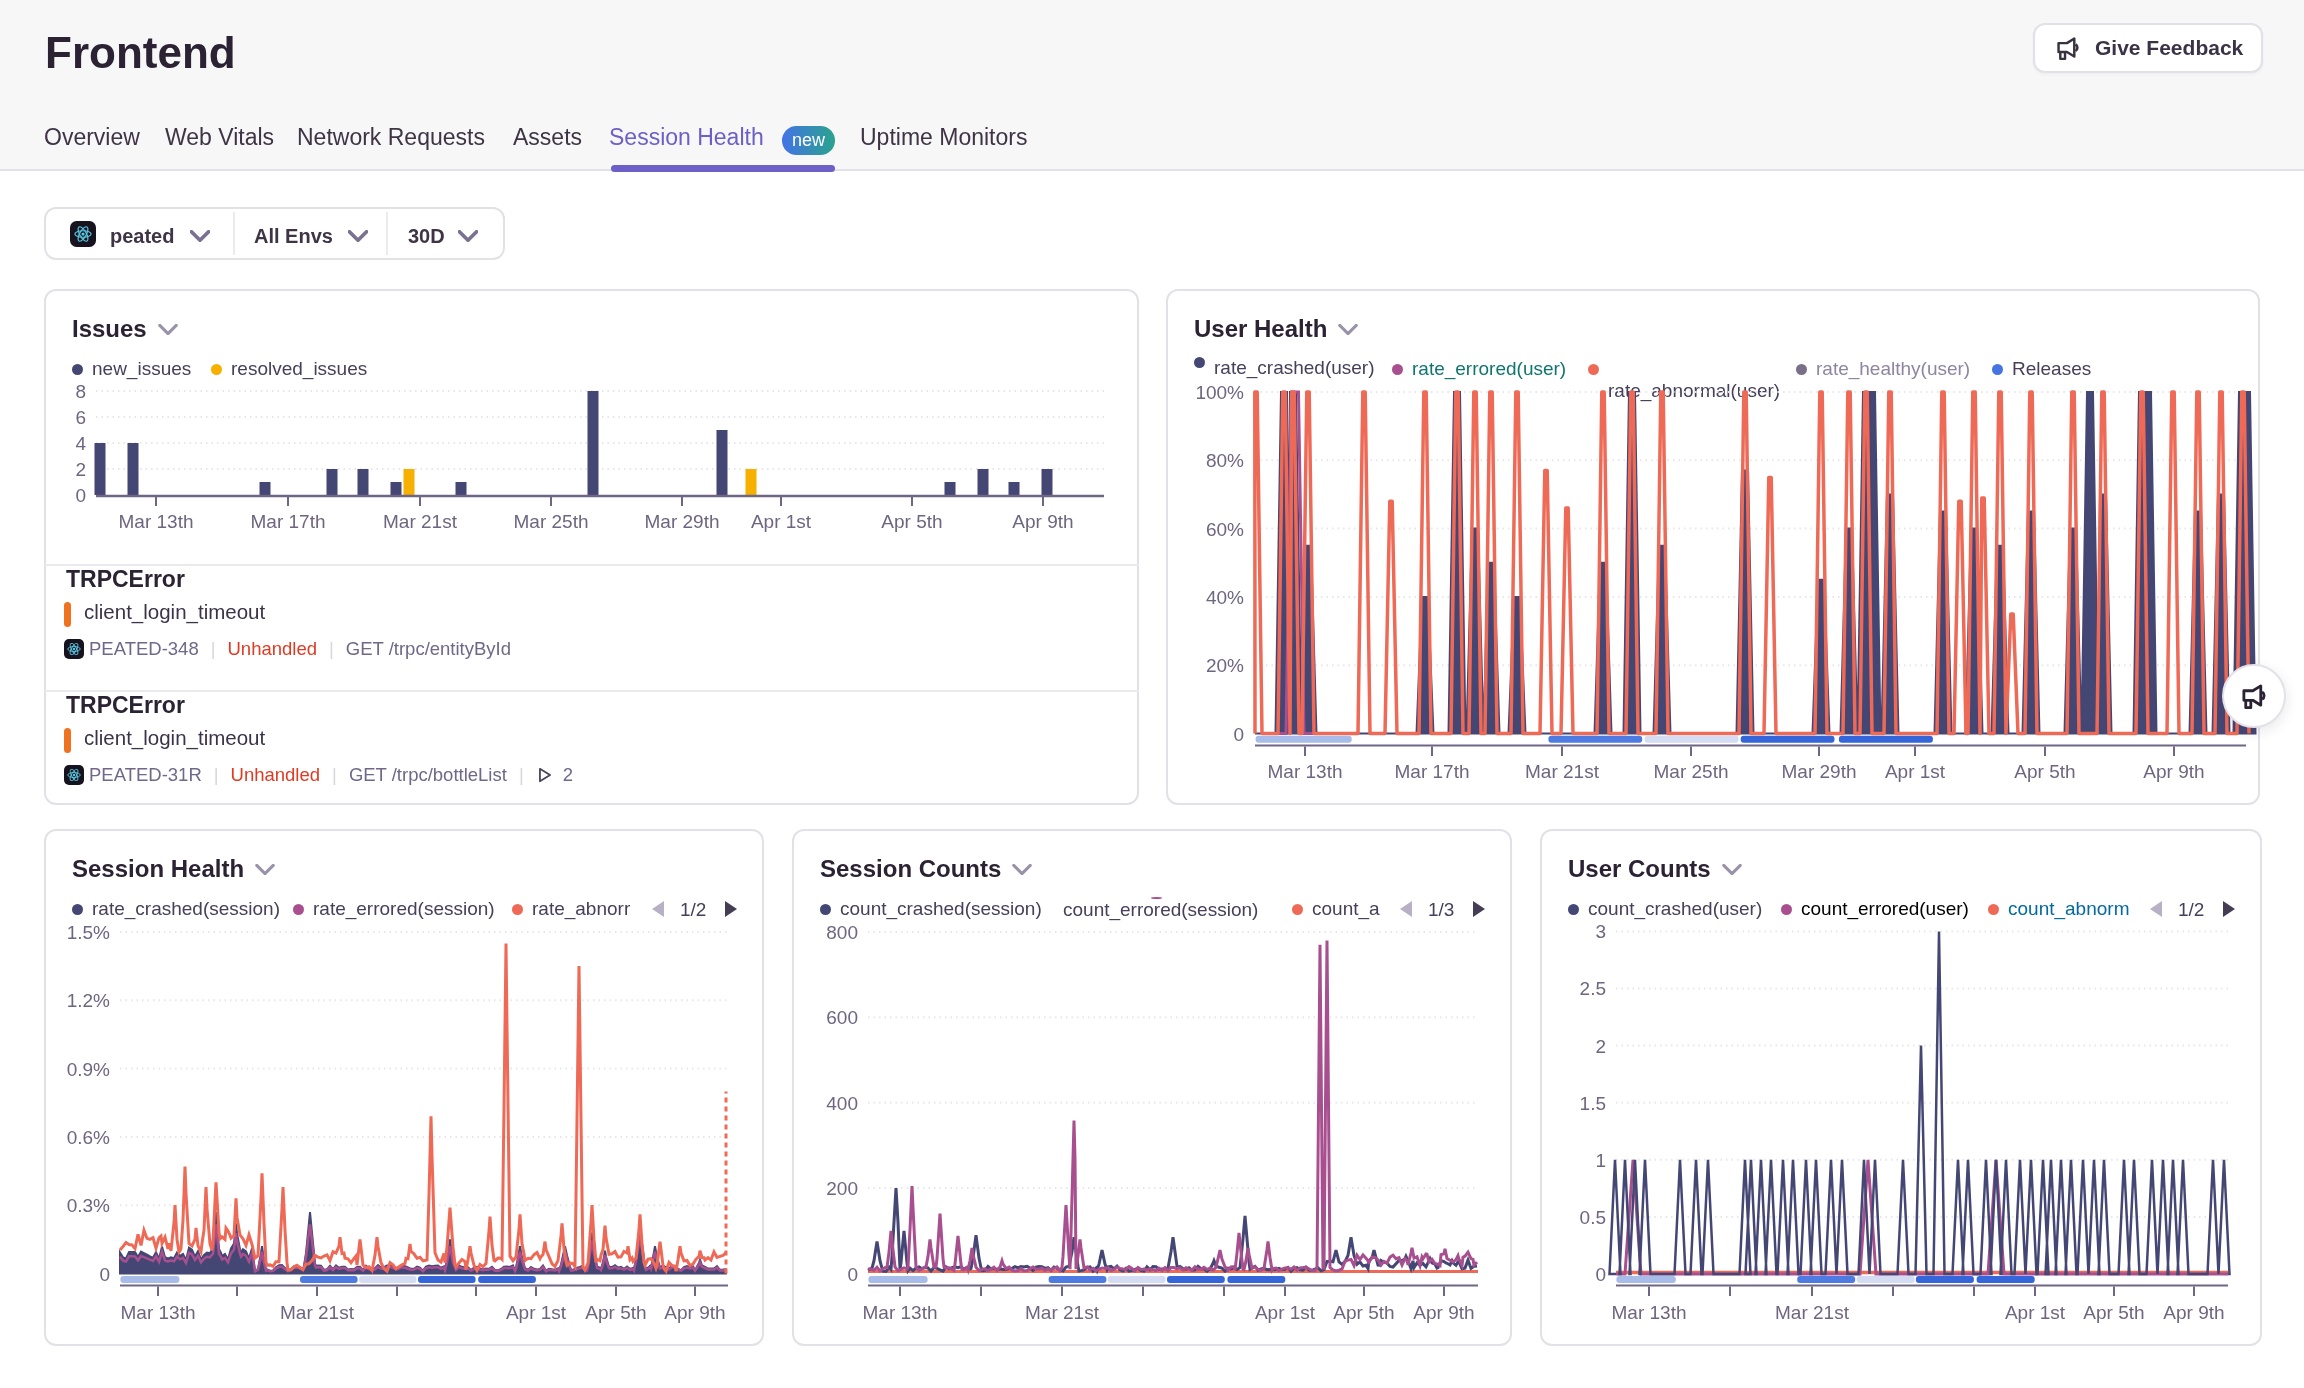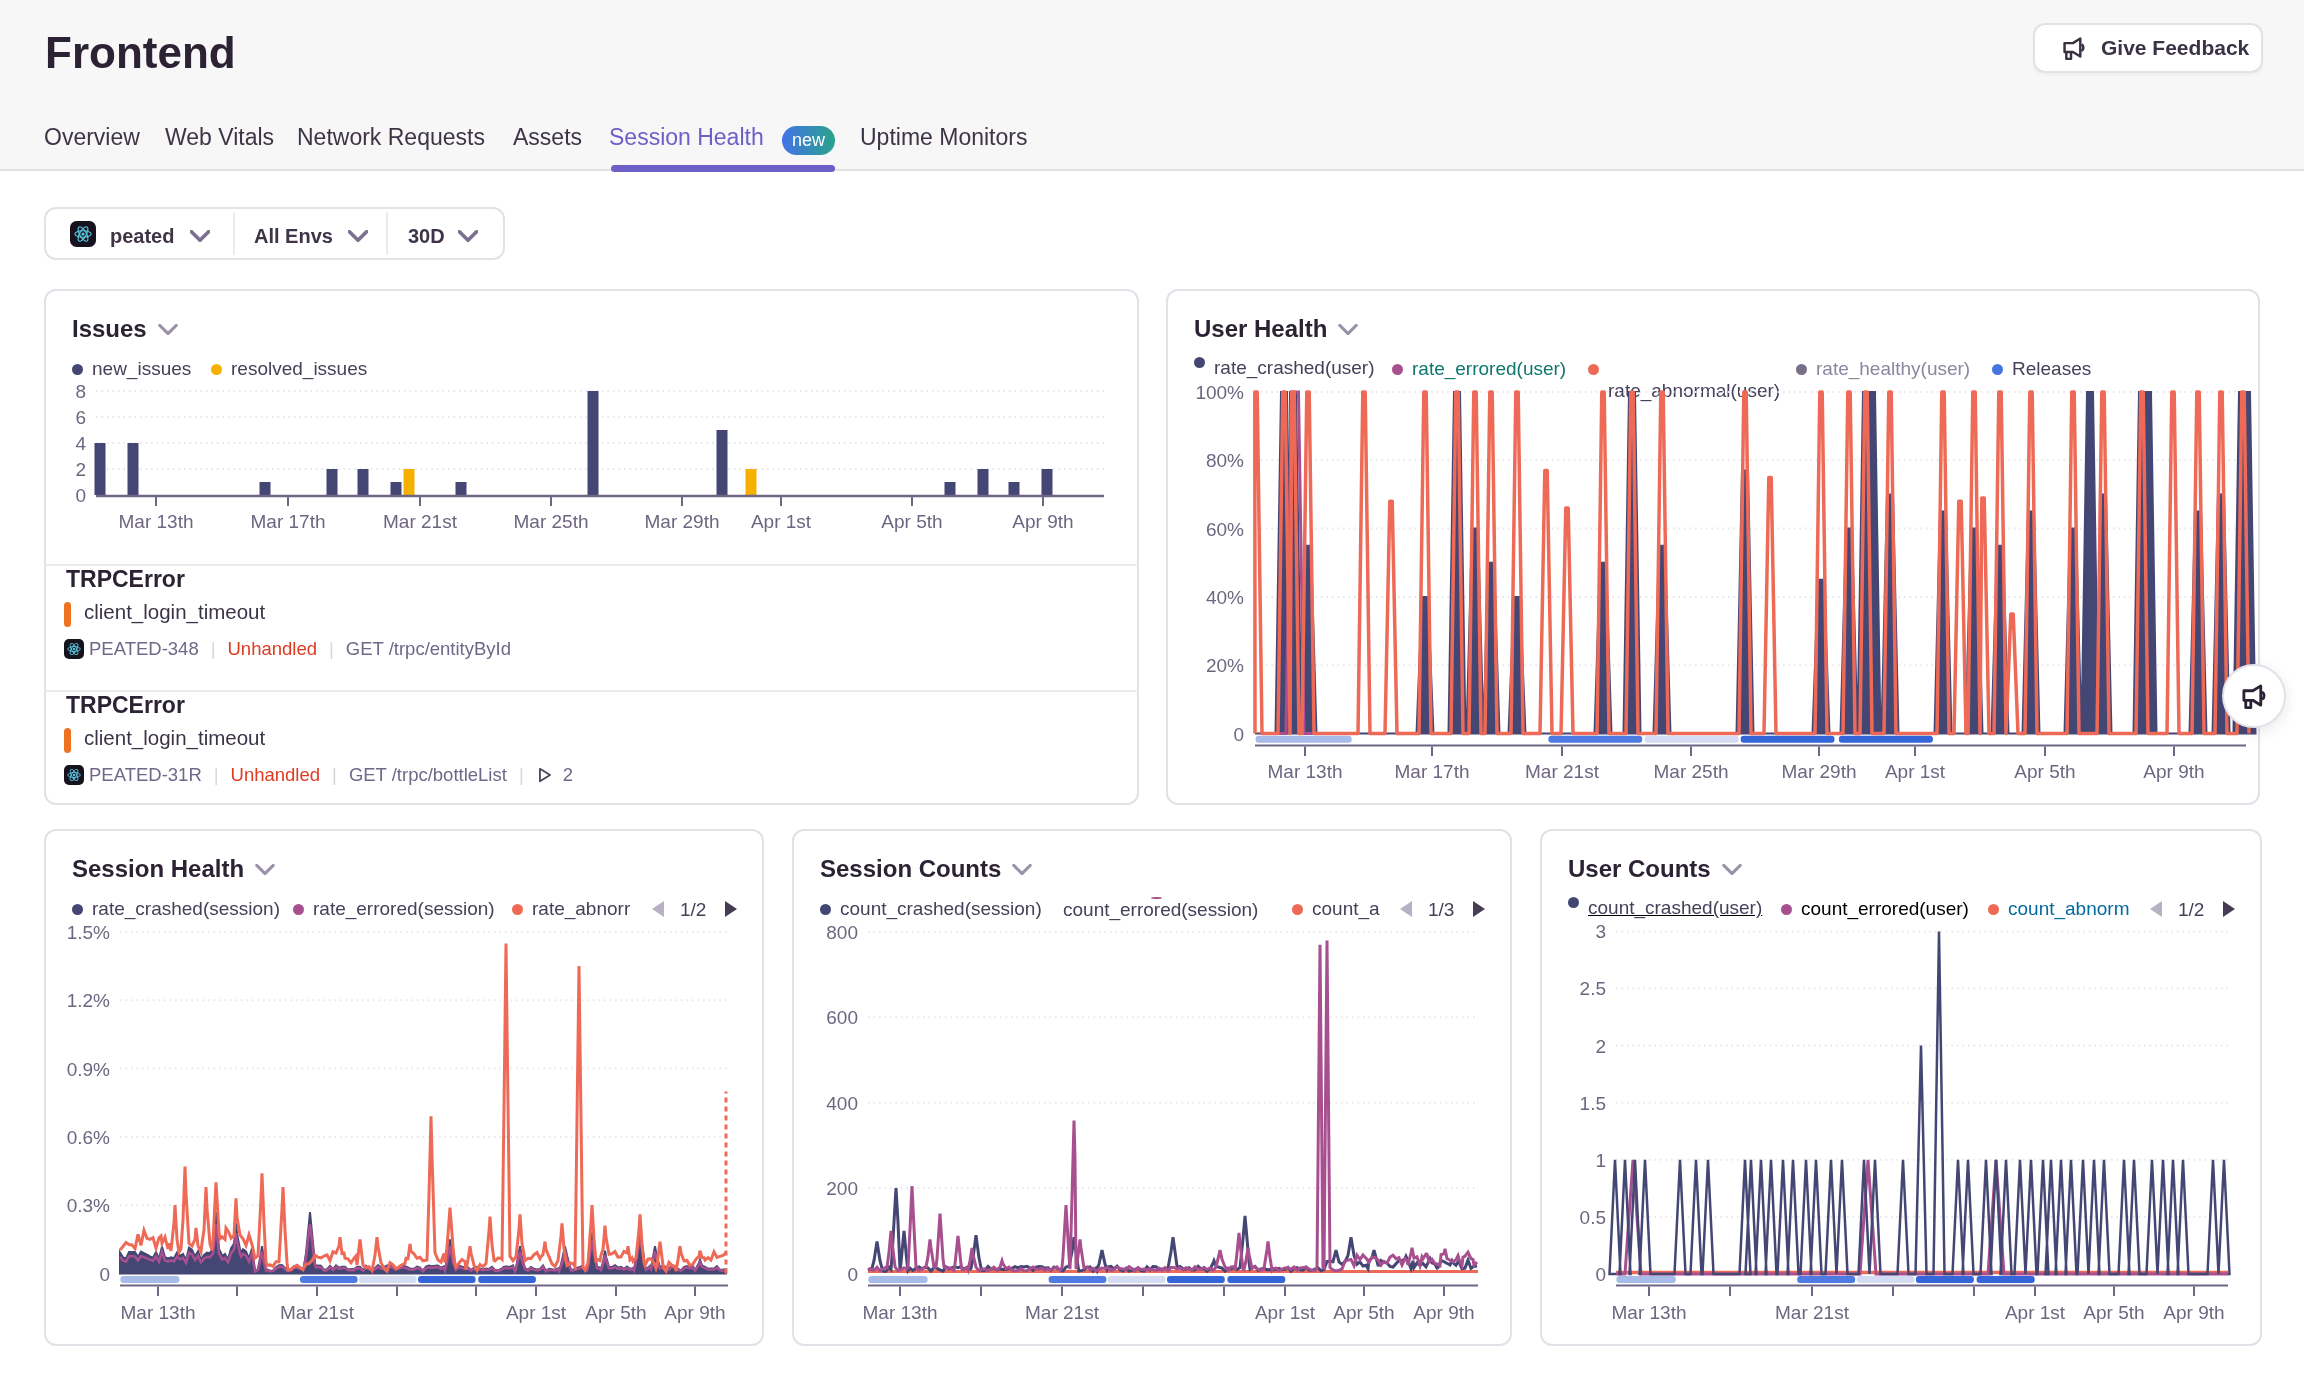--- a/index.html
+++ b/index.html
@@ -9,21 +9,21 @@
 <div class="abs" style="left:0;top:0;width:2304px;height:171px;background:#F7F7F8;border-bottom:2px solid #E3E0E7;"></div>
 <div class="abs" style="left:45px;top:31px;font-size:44px;font-weight:bold;color:#2B2233;line-height:1;">Frontend</div>
 <div class="abs" style="left:44px;top:125px;font-size:23px;line-height:1.1;color:#3E3446;">Overview</div>
 <div class="abs" style="left:165px;top:125px;font-size:23px;line-height:1.1;color:#3E3446;">Web Vitals</div>
 <div class="abs" style="left:297px;top:125px;font-size:23px;line-height:1.1;color:#3E3446;">Network Requests</div>
 <div class="abs" style="left:513px;top:125px;font-size:23px;line-height:1.1;color:#3E3446;">Assets</div>
 <div class="abs" style="left:609px;top:125px;font-size:23px;line-height:1.1;color:#6C5FC7;">Session Health</div>
 <div class="abs" style="left:860px;top:125px;font-size:23px;line-height:1.1;color:#3E3446;">Uptime Monitors</div>
 <div class="abs" style="left:782px;top:126px;width:53px;height:29px;border-radius:15px;background:linear-gradient(90deg,#4373E6,#2AA38D);color:#fff;font-size:18px;display:flex;align-items:center;justify-content:center;">new</div>
 <div class="abs" style="left:611px;top:165px;width:224px;height:7px;border-radius:4px;background:#6C5FC7;"></div>
-<div class="abs" style="left:2033px;top:23px;width:230px;height:50px;background:#fff;border:2px solid #E3E0E7;border-radius:12px;box-shadow:0 2px 3px rgba(43,34,51,0.04);display:flex;align-items:center;padding-left:25px;gap:13px;">
+<div class="abs" style="left:2033px;top:23px;width:230px;height:50px;background:#fff;border:2px solid #E3E0E7;border-radius:12px;box-shadow:0 2px 3px rgba(43,34,51,0.04);display:flex;align-items:center;padding-left:19px;gap:13px;">
 <svg width="28" height="28" viewBox="0 0 16 16" fill="none">
 <path d="M2.6 5.2 H7.4 L11.6 2.6 V12.9 L7.4 10.3 H2.6 Z" stroke="#3A3140" stroke-width="1.4" stroke-linejoin="round"></path>
 <path d="M3.6 10.4 V14.2 H6.3 V10.5" stroke="#3A3140" stroke-width="1.4" stroke-linejoin="round"></path>
 <path d="M12.3 5.9 a2.2 2.2 0 0 1 0 3.8" stroke="#3A3140" stroke-width="1.4"></path>
 </svg>
     <span style="font-size:21px;font-weight:bold;color:#3A3246;white-space:nowrap;">Give Feedback</span>
   </div>
 <div class="abs" style="left:44px;top:207px;width:461px;height:53px;background:#fff;border:2px solid #E3E0E7;border-radius:12px;"></div>
 <div class="abs" style="left:70px;top:221px;"><svg width="26" height="26" viewBox="0 0 24 24" style="flex:none;">
 <rect width="24" height="24" rx="6" fill="#16131F"></rect>
@@ -323,21 +323,21 @@
     <text x="108" y="490" text-anchor="middle" font-size="19" fill="#6E6680">Mar 13th</text>
     <text x="270" y="490" text-anchor="middle" font-size="19" fill="#6E6680">Mar 21st</text>
     <text x="493" y="490" text-anchor="middle" font-size="19" fill="#6E6680">Apr 1st</text>
     <text x="572" y="490" text-anchor="middle" font-size="19" fill="#6E6680">Apr 5th</text>
     <text x="652" y="490" text-anchor="middle" font-size="19" fill="#6E6680">Apr 9th</text>
   </svg>
 <div class="ptitle" style="left:1568px;top:855px;">User Counts <svg width="20" height="11" viewBox="0 0 14 8" fill="none">
       <path d="M1 1 L7 7 L13 1" stroke="#9A92A8" stroke-width="2.2" stroke-linecap="round" stroke-linejoin="round"></path>
     </svg></div>
 <div class="abs" style="left:0px;top:897px;height:24px;width:2300px;">
-    <div style="position:absolute;left:1568px;top:0;display:flex;height:24px;text-decoration:underline;">
+    <div style="position:absolute;left:1568px;top:0;display:flex;align-items:center;height:24px;">
       <span style="width:11px;height:11px;border-radius:50%;background:#444674;display:inline-block;margin-right:9px;"></span>
       <span style="font-size:19px;color:#46405A;white-space:nowrap;">count_crashed(user)</span>
     </div>
     <div style="position:absolute;left:1781px;top:0;display:flex;align-items:center;height:24px;">
       <span style="width:11px;height:11px;border-radius:50%;background:#A8508F;display:inline-block;margin-right:9px;"></span>
       <span style="font-size:19px;color:#000000;white-space:nowrap;">count_errored(user)</span>
     </div>
     <div style="position:absolute;left:1988px;top:0;display:flex;align-items:center;height:24px;">
       <span style="width:11px;height:11px;border-radius:50%;background:#EE6A56;display:inline-block;margin-right:9px;"></span>
       <span style="font-size:19px;color:#0369a1;white-space:nowrap;">count_abnorm</span>

